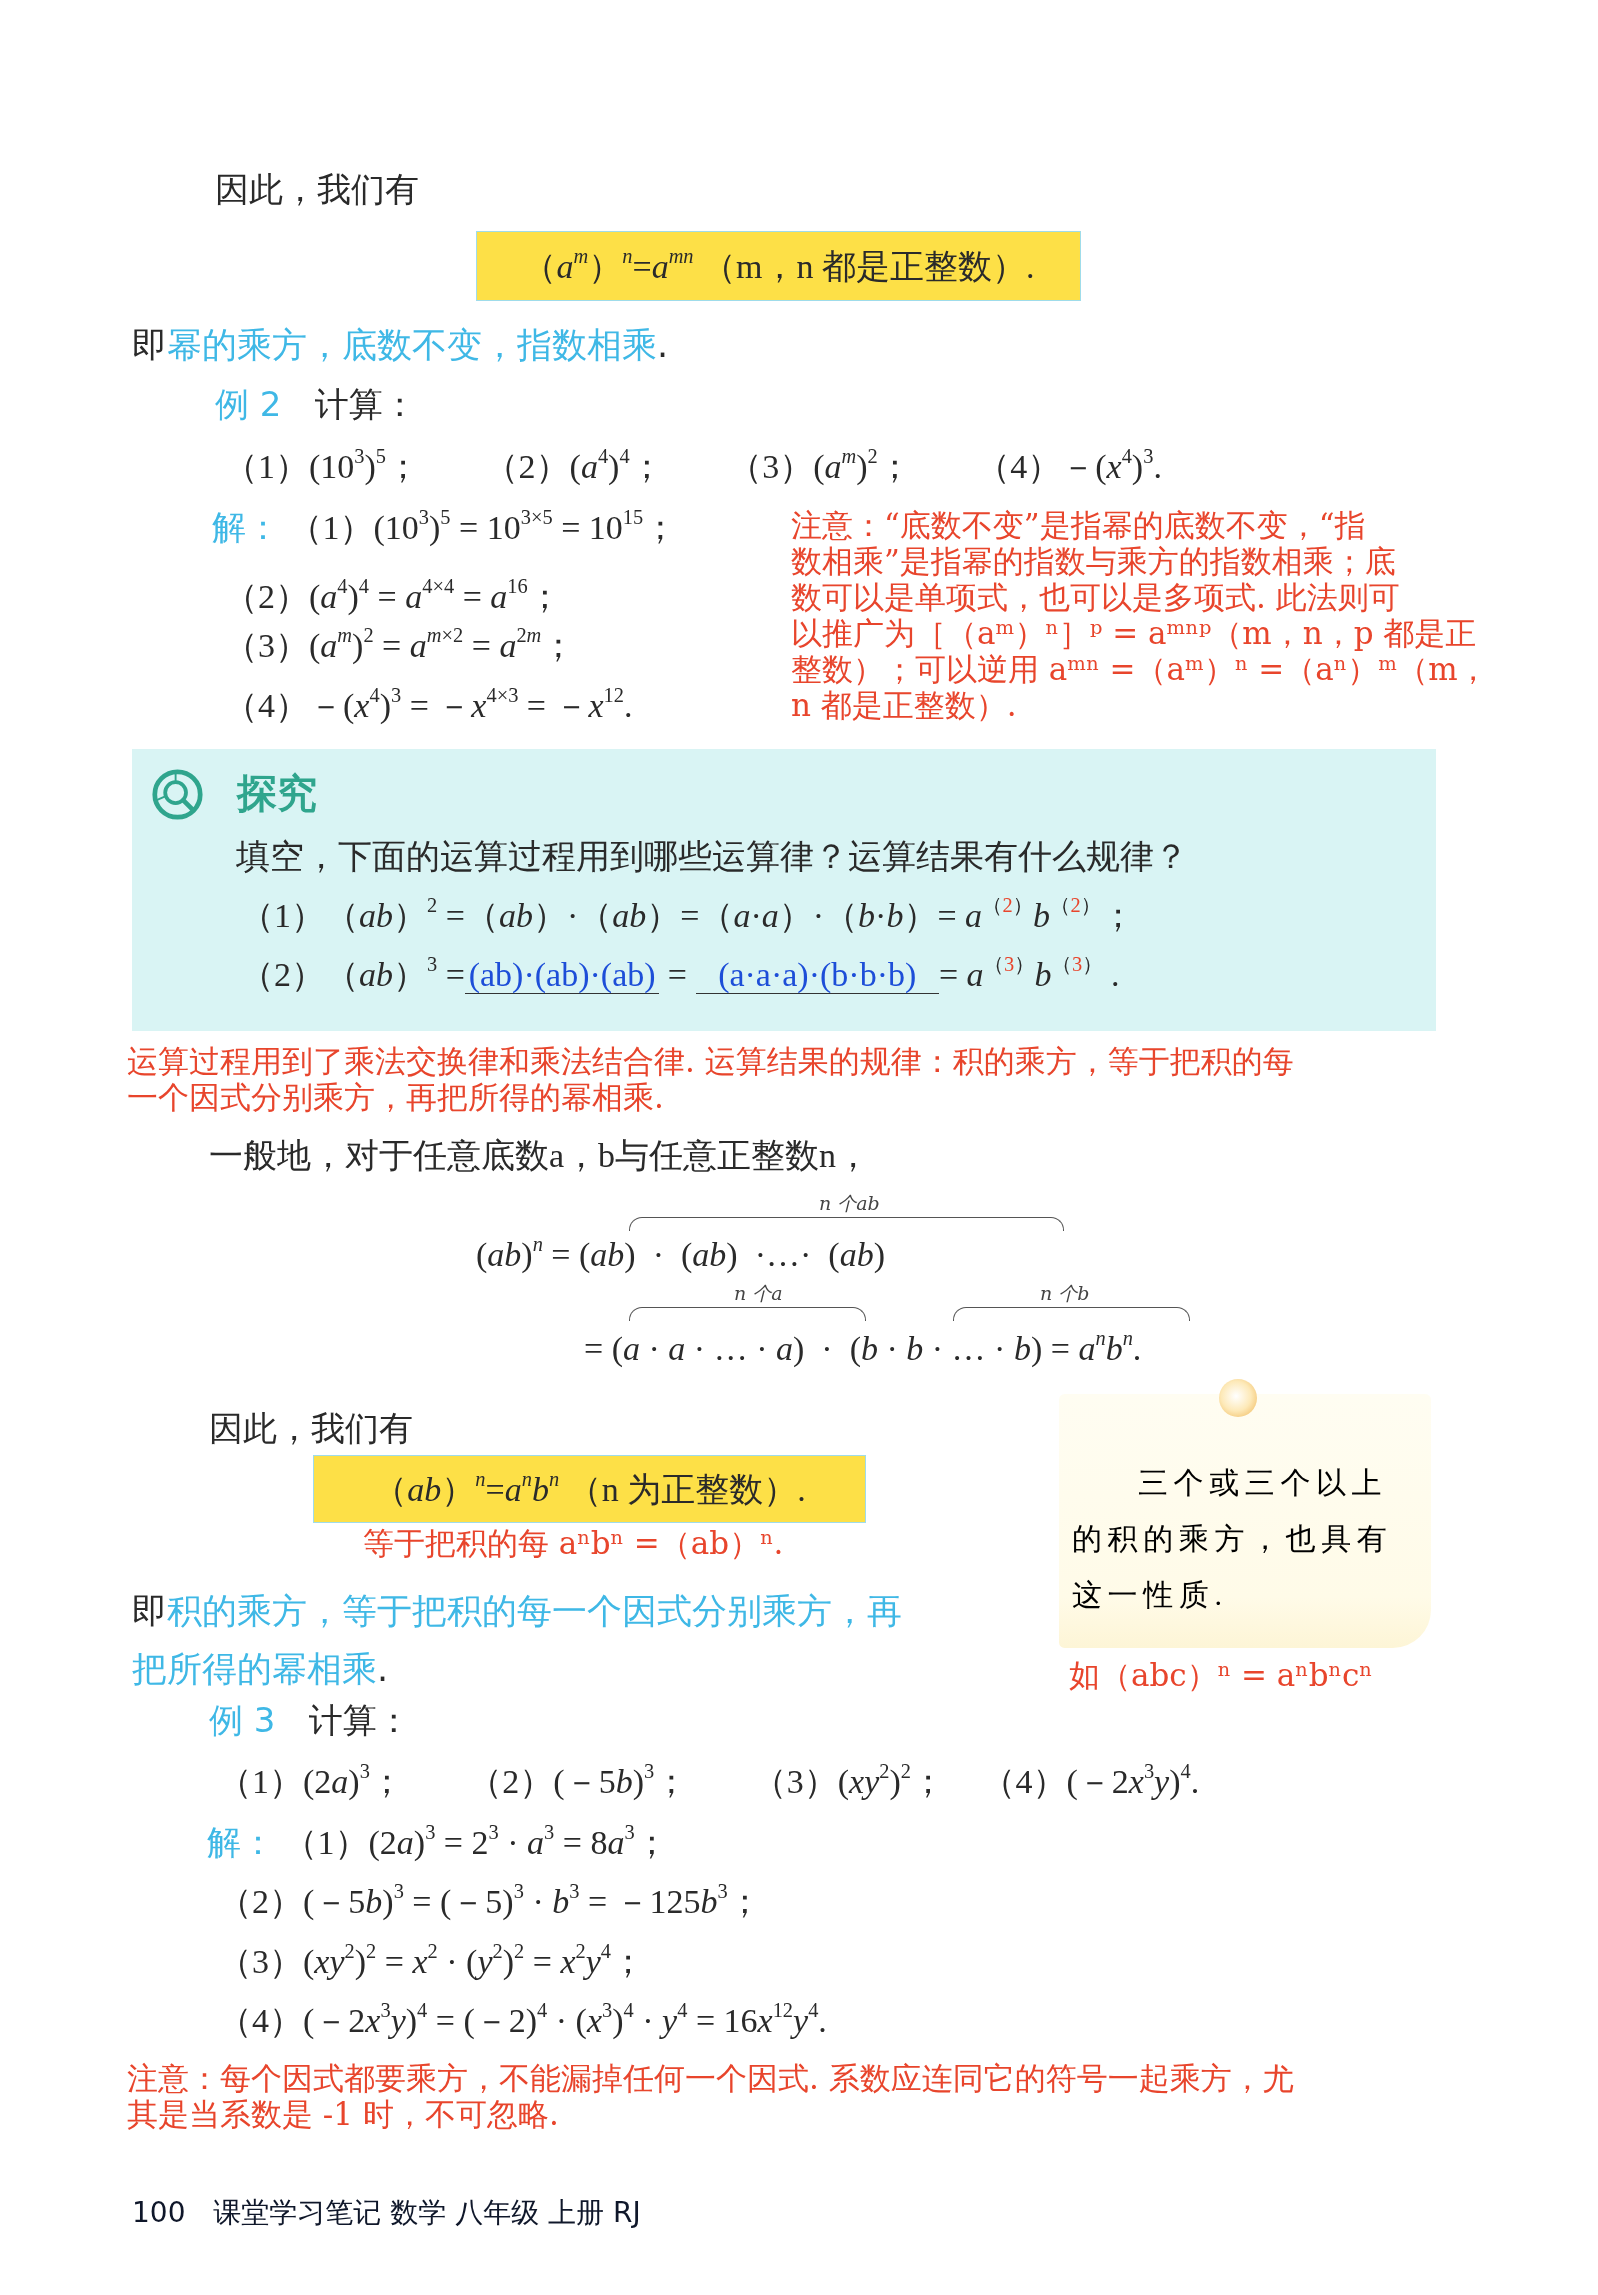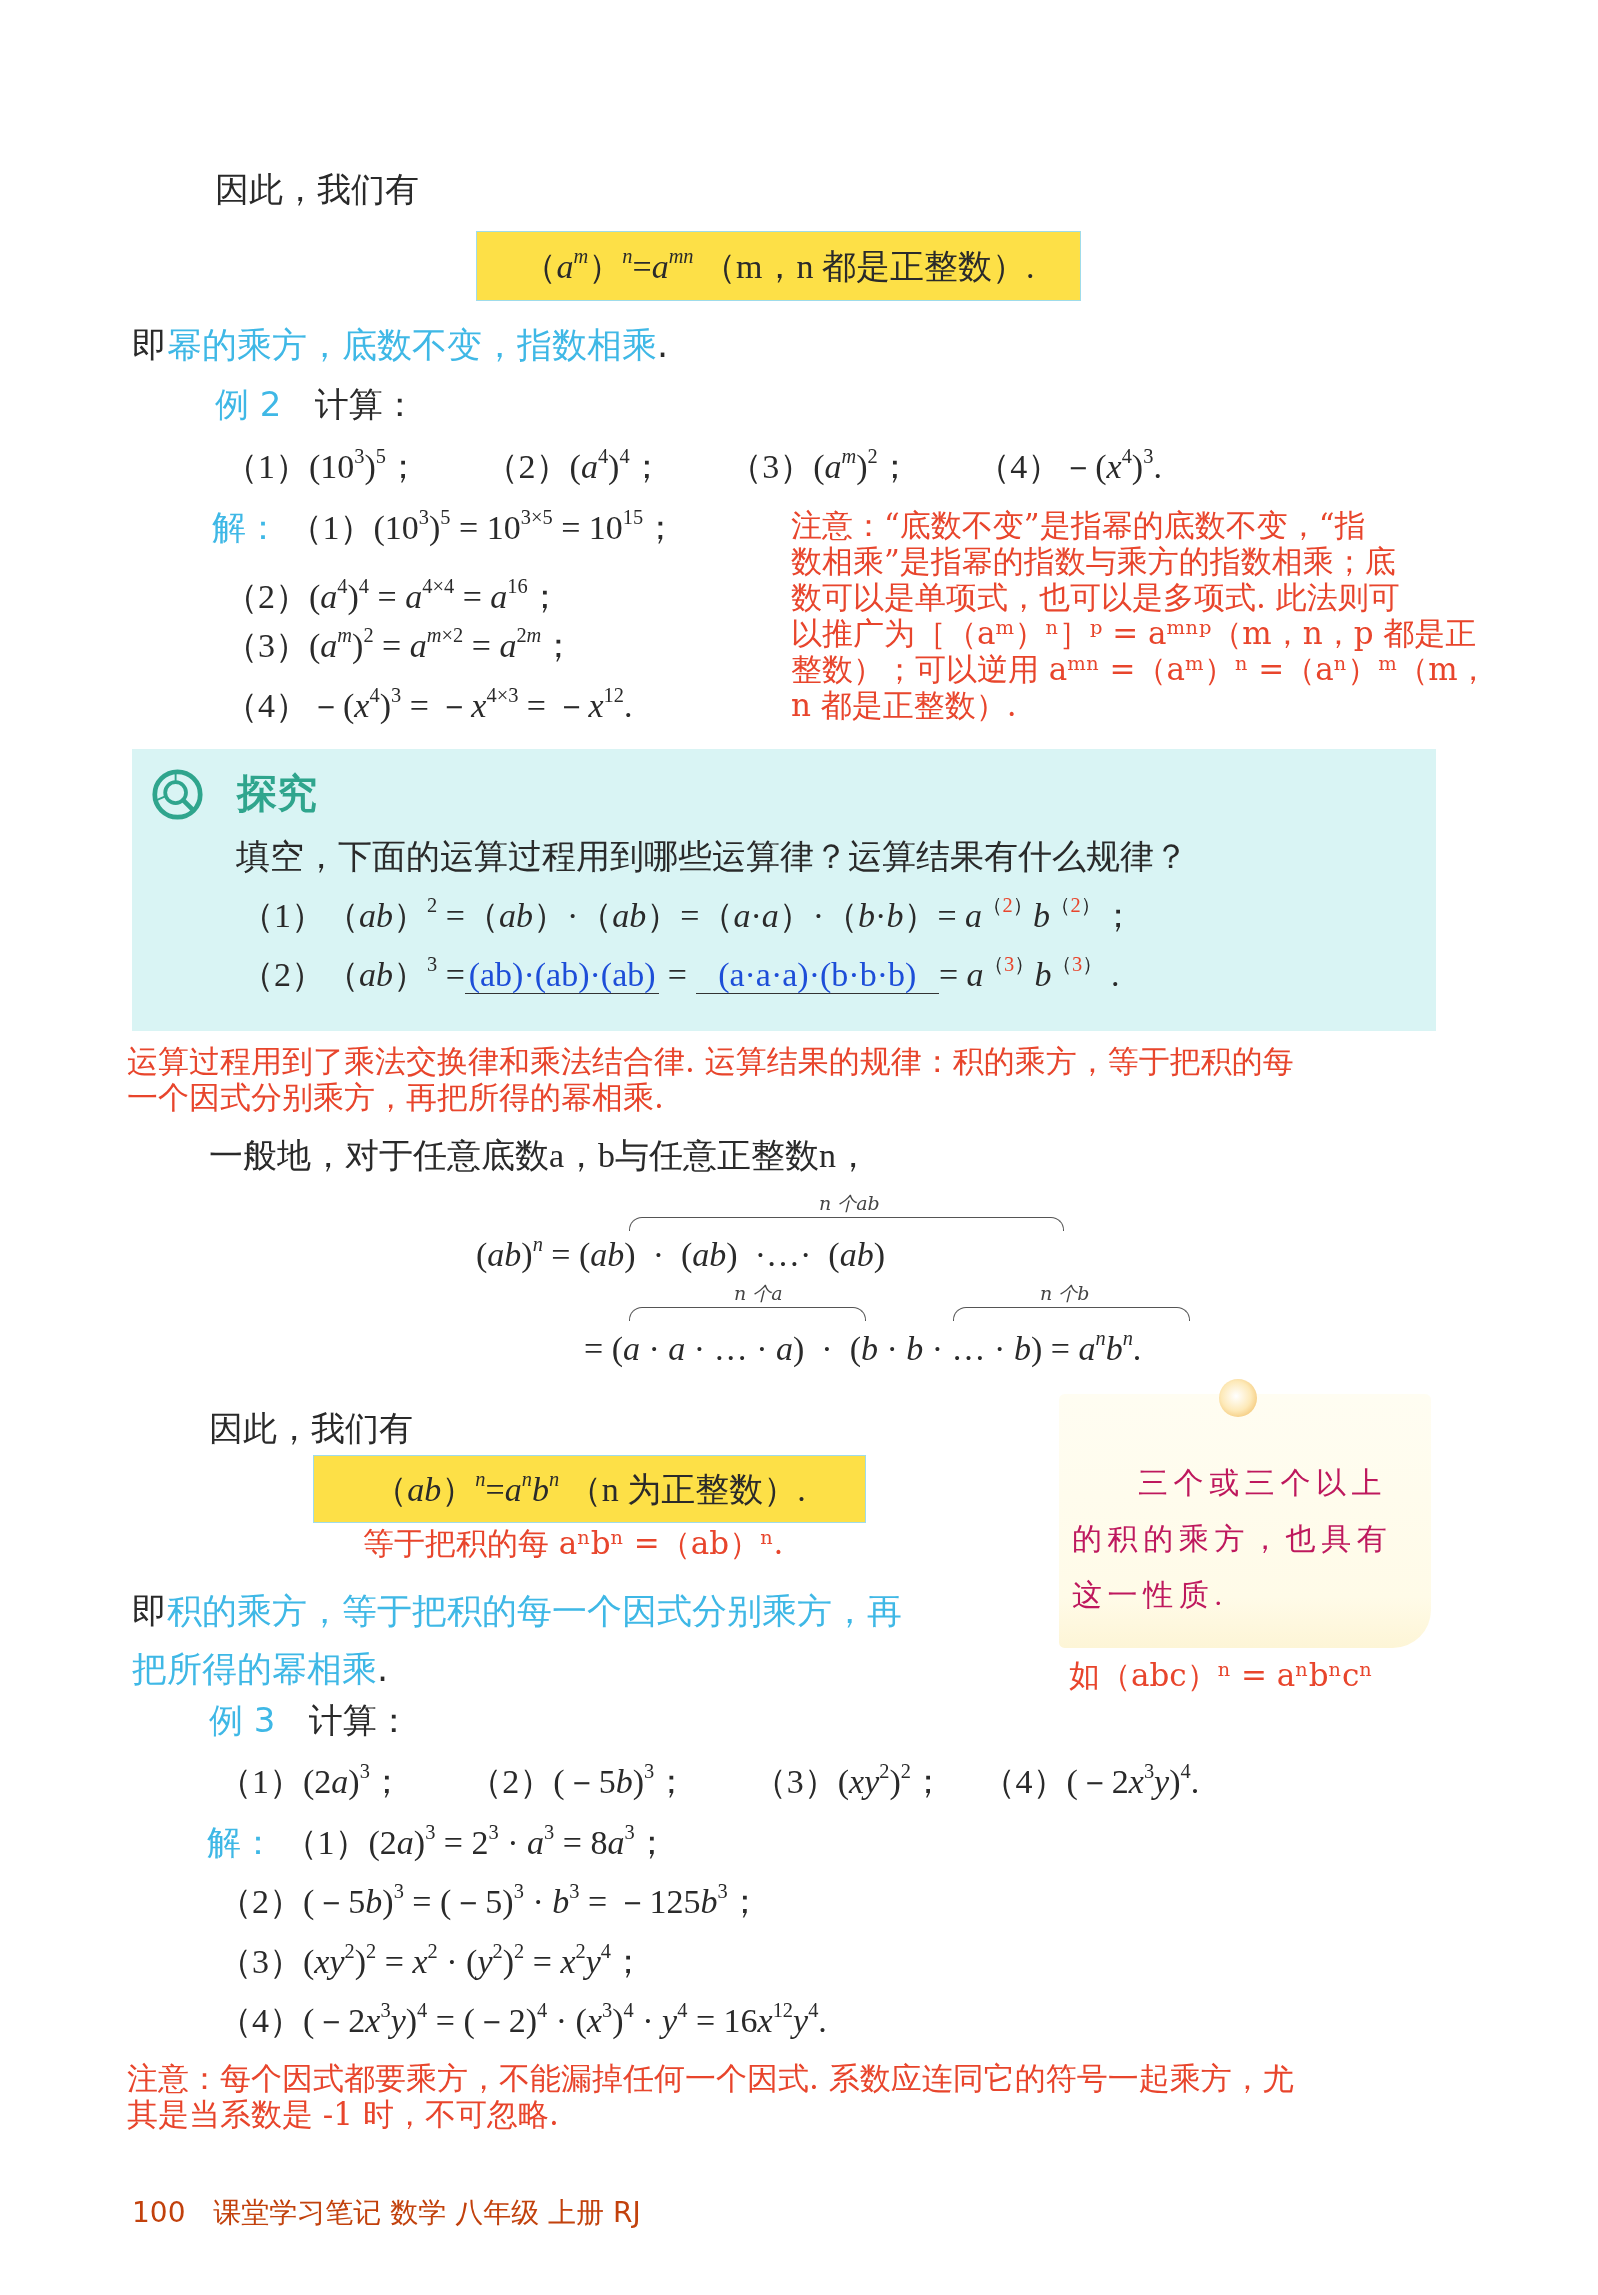--- a/index.html
+++ b/index.html
@@ -33,21 +33,21 @@
   .brace-label { position: absolute; font-size: 19px; font-style: italic; color: #444; white-space: nowrap; }
   .sidenote {
     position: absolute; left: 1059px; top: 1394px; width: 372px; height: 254px;
     background: linear-gradient(180deg, #fffdf2 0%, #fffbe8 80%, #fdf5d6 100%);
     border-radius: 5.6px 5.6px 38px 5.6px;
   }
   .bulb {
     position: absolute; left: 1219px; top: 1379px; width: 38px; height: 38px; border-radius: 50%;
     background: radial-gradient(circle at 45% 45%, #ffffff 0%, #fde9b8 50%, #f4c879 80%, rgba(240,200,130,0) 100%);
   }
-  .footer { font-size: 28px; color: #c2410c; font-family: "DejaVu Sans", sans-serif; }
+  .footer { font-size: 28px; color: #0f172a; font-family: "DejaVu Sans", sans-serif; }
 </style>
 </head>
 <body>
 
 <div class="abs txt serif" style="left:215px; top:169px;">因此，我们有</div>
 
 <div class="formula-box" style="left:476px; top:231px; width:603px; height:68px;">
   <span class="txt serif">
     （<i>a</i><sup><i>m</i></sup>）<sup><i>n</i></sup>=<i>a</i><sup><i>mn</i></sup>
     <span>（m，n 都是正整数）.</span>
@@ -139,21 +139,21 @@
 
 <div class="abs note" style="left:363px; top:1525px; font-style:normal;">等于把积的每 aⁿbⁿ =（ab）ⁿ.</div>
 
 <div class="abs sans" style="left:132px; top:1582px; font-size:35px; line-height:58px;">
   <div><span>即</span><span class="blue">积的乘方，等于把积的每一个因式分别乘方，再</span></div>
   <div><span class="blue">把所得的幂相乘</span><span>.</span></div>
 </div>
 
 <div class="sidenote"></div>
 <div class="bulb"></div>
-<div class="abs serif" style="left:1072px; top:1455px; font-size:30px; line-height:56px; letter-spacing:5.6px; color:#be185d;">
+<div class="abs serif" style="left:1072px; top:1455px; font-size:30px; line-height:56px; letter-spacing:5.6px; color:#000000;">
   <div style="padding-left:66px;">三个或三个以上</div>
   <div>的积的乘方，也具有</div>
   <div>这一性质.</div>
 </div>
 <div class="abs note" style="left:1069px; top:1657px;">如（abc）ⁿ = aⁿbⁿcⁿ</div>
 
 <div class="abs txt" style="left:209px; top:1700px;">
   <span class="blue sans">例 3</span>
   <span class="serif" style="margin-left:22.6px;">计算：</span>
 </div>

